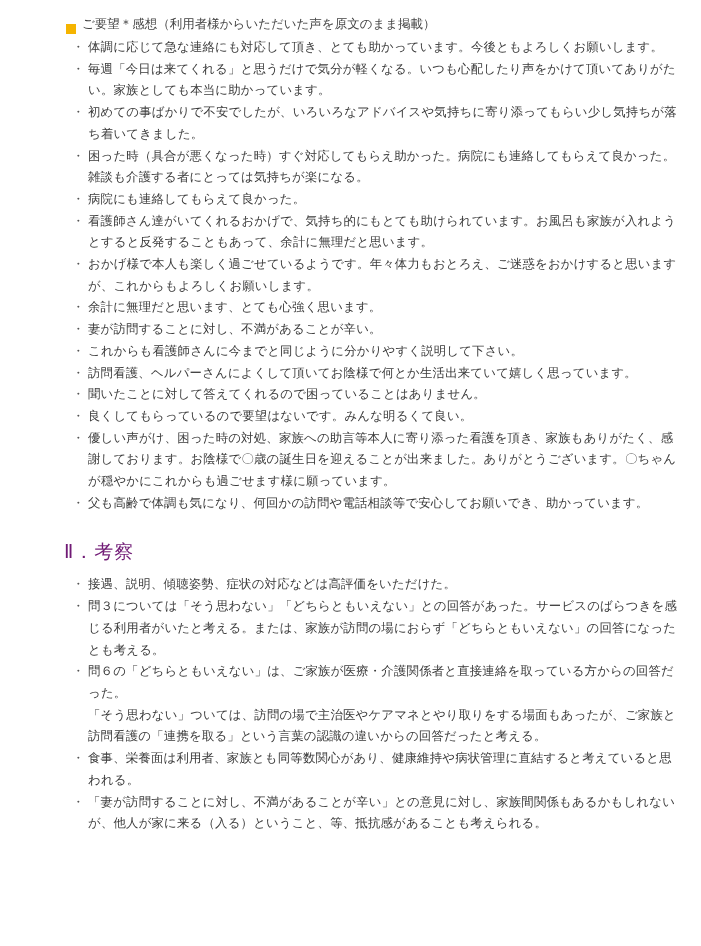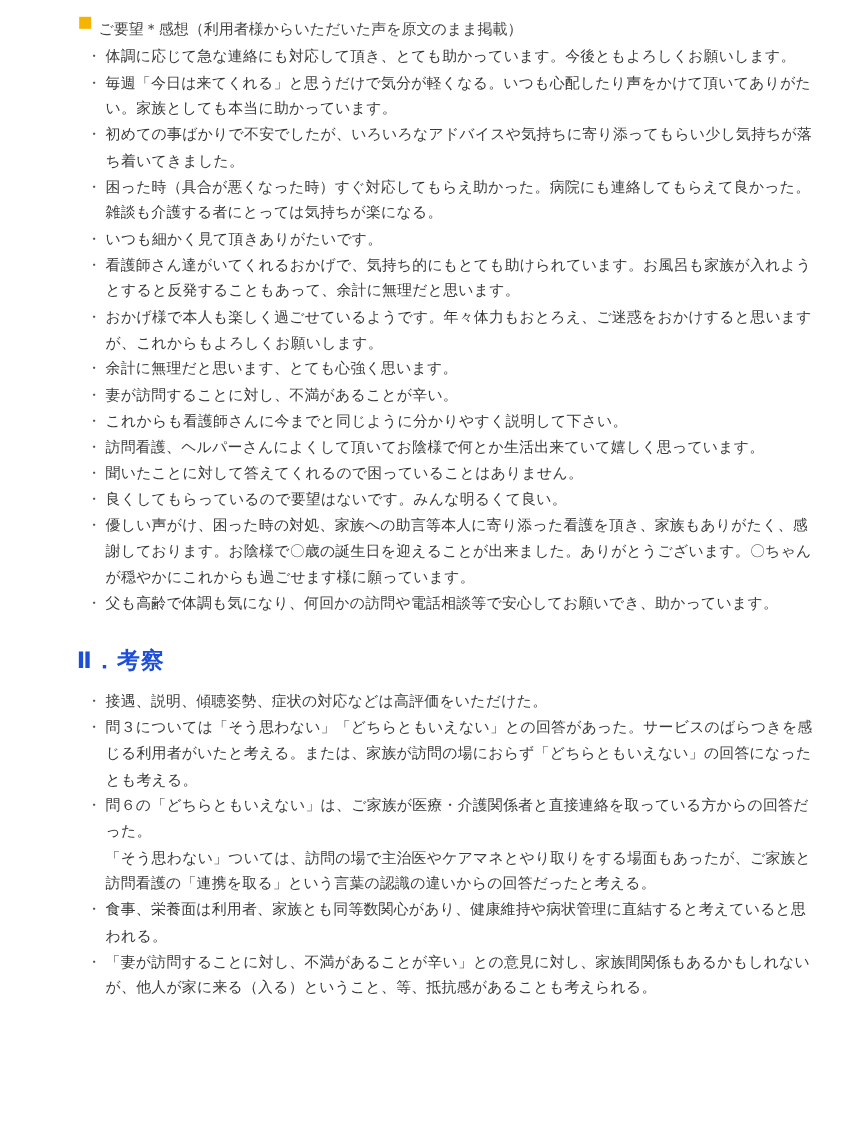--- a/index.html
+++ b/index.html
@@ -3,41 +3,41 @@
 <meta charset="utf-8">
 <style>
   html, body { margin: 0; padding: 0; background: #ffffff; }
   body {
     width: 701px; height: 946px; overflow: hidden;
     font-family: "DejaVu Sans", "Liberation Sans", sans-serif;
     color: #333333;
   }
   .page { position: relative; padding: 14px 20px 0 66px; }
   .subhead {
-    display: flex; align-items: flex-start;
+    display: flex; align-items: flex-end;
     font-size: 12.5px; line-height: 20px; color: #444;
     margin-left: 0; margin-bottom: 2px;
   }
   .square {
     display: inline-block; width: 10px; height: 10px;
     background: #f5b400; margin-right: 6px;
   }
   ul.list { list-style: none; margin: 0; padding: 0; }
   ul.list li {
     position: relative; padding-left: 22px;
     font-size: 12.4px; line-height: 21.7px; color: #3a3a3a;
     letter-spacing: 0.2px;
   }
   ul.list li .bullet {
     position: absolute; left: 6px; top: 0; color: #555;
   }
   ul.list li .para { display: block; }
   .section-title {
-    font-size: 19px; color: #1d4ed8; margin: 24px 0 8px -2px;
-    font-weight: bold; letter-spacing: 1px; line-height: 28px;
+    font-size: 19px; color: #701a75; margin: 24px 0 8px -2px;
+    font-weight: normal; letter-spacing: 1px; line-height: 28px;
   }
 </style>
 </head>
 <body>
 
 <div class="page">
   <div class="subhead">
     <span class="square"></span>
     <span>ご要望＊感想（利用者様からいただいた声を原文のまま掲載）</span>
   </div>
@@ -53,21 +53,21 @@
       <li>
         <span class="bullet">・</span>
         <span class="para">初めての事ばかりで不安でしたが、いろいろなアドバイスや気持ちに寄り添ってもらい少し気持ちが落ち着いてきました。</span>
       </li>
       <li>
         <span class="bullet">・</span>
         <span class="para">困った時（具合が悪くなった時）すぐ対応してもらえ助かった。病院にも連絡してもらえて良かった。雑談も介護する者にとっては気持ちが楽になる。</span>
       </li>
       <li>
         <span class="bullet">・</span>
-        <span class="para">いつも細かく見て頂きありがたいです。</span>
+        <span class="para">病院にも連絡してもらえて良かった。</span>
       </li>
       <li>
         <span class="bullet">・</span>
         <span class="para">看護師さん達がいてくれるおかげで、気持ち的にもとても助けられています。お風呂も家族が入れようとすると反発することもあって、余計に無理だと思います。</span>
       </li>
       <li>
         <span class="bullet">・</span>
         <span class="para">おかげ様で本人も楽しく過ごせているようです。年々体力もおとろえ、ご迷惑をおかけすると思いますが、これからもよろしくお願いします。</span>
       </li>
       <li>

